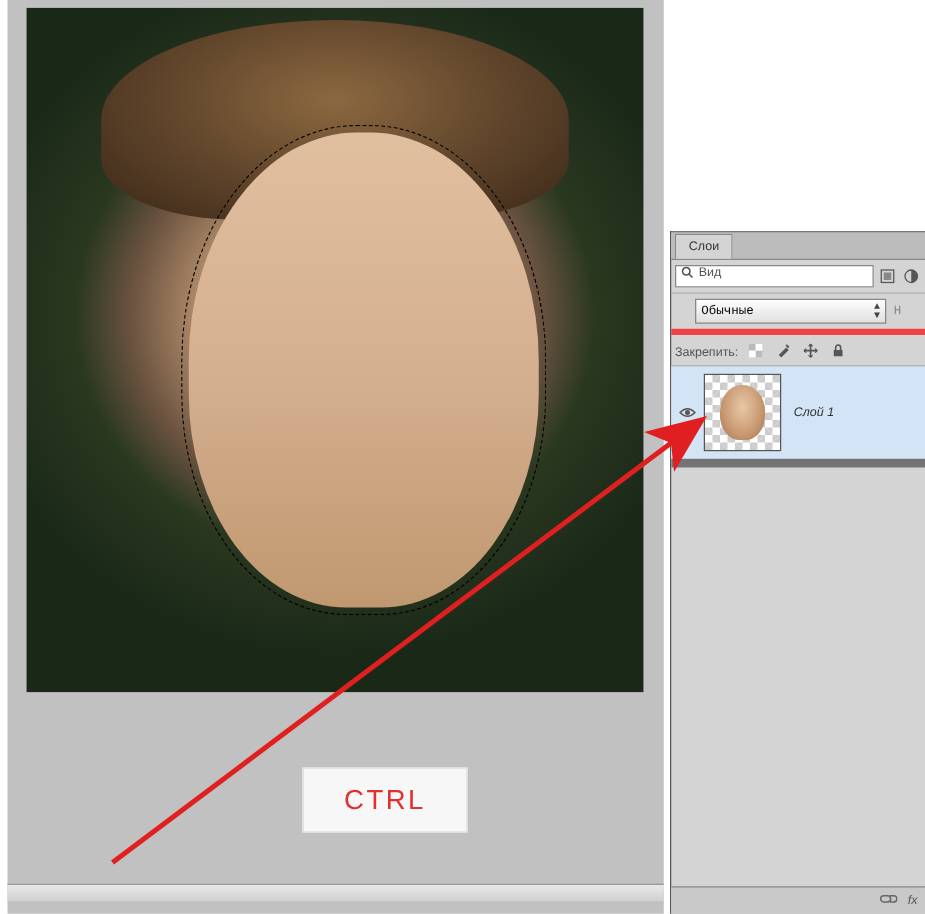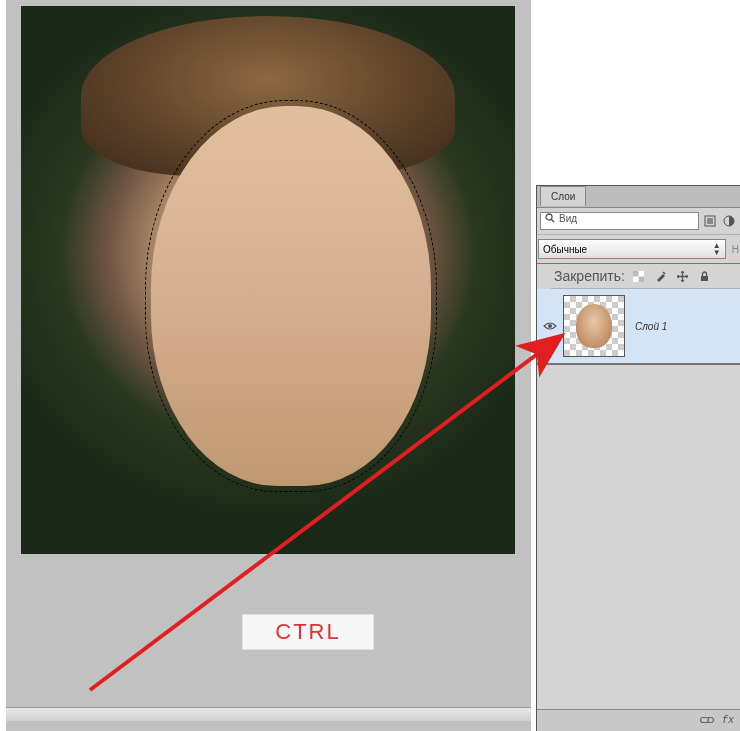--- a/index.html
+++ b/index.html
@@ -55,21 +55,21 @@
   .scrollbar-bottom {
     position: absolute;
     left: 0; bottom: 10px;
     width: 525px; height: 14px;
     background: linear-gradient(180deg, #e8e8e8, #d0d0d0);
     border-top: 1px solid #999;
   }
   .ctrl-label {
     position: absolute;
     left: 242px; top: 614px;
-    width: 132px; height: 36px;
+    width: 132px; height: 52px;
     background: #f7f7f7;
     border: 1px solid #e0e0e0;
     display: flex;
     align-items: center;
     justify-content: center;
     color: #e03030;
     font-size: 22px;
     font-family: Arial, sans-serif;
     letter-spacing: 2px;
   }
@@ -82,21 +82,21 @@
     background: #d4d4d4;
     border-left: 1px solid #555;
     border-top: 1px solid #555;
     font-size: 10px;
     color: #000;
   }
   .panel-tabs {
     height: 22px;
     border-bottom: 1px solid #888;
     display: flex;
-    align-items: flex-start;
+    align-items: center;
     padding-left: 3px;
     gap: 2px;
     background: #bcbcbc;
   }
   .panel-tab {
     padding: 4px 10px;
     background: #d4d4d4;
     border: 1px solid #888;
     border-bottom: none;
     border-radius: 1px 1px 0 0;
@@ -121,50 +121,50 @@
   }
   .search-box svg { flex-shrink: 0; }
   .search-box span { margin-left: 4px; color: #555; }
   .icon-btn {
     width: 16px; height: 16px;
     display: flex; align-items: center; justify-content: center;
     color: #444;
   }
   .blend-row {
     display: flex; align-items: center;
-    padding: 4px 1px;
-    border-bottom: 1px solid #ef4444;
+    padding: 4px 19px;
+    border-bottom: 5px solid #ef4444;
+    font-family: Liberation Mono, monospace;
   }
   .select {
     flex: 1;
     height: 20px;
     background: linear-gradient(180deg,#fefefe,#e0e0e0);
     border: 1px solid #888;
     display: flex; align-items: center; justify-content: space-between;
     padding: 0 4px;
     font-size: 10px;
   }
   .select .arrows { font-size: 8px; line-height: 7px; color: #444; }
   .lock-row {
-    display: flex; align-items: flex-start;
+    display: flex; align-items: flex-end;
     padding: 4px 3px;
     border-bottom: 1px solid #b0b0b0;
     gap: 6px;
     position: relative;
-    font-size: 14px;
-    margin-left: 14px;
+    font-size: 10px;
   }
   .lock-row .lock-label { color: #555; }
   .layers-list {
     background: #d4d4d4;
   }
   .layer {
     display: flex; align-items: center;
     padding: 6px 0 6px 4px;
-    border-bottom: 2px solid #737373;
+    border-bottom: 7px solid #737373;
     cursor: pointer;
     text-align: center;
   }
   .layer.selected { background: #d4e4f7; }
   .vis-toggle {
     width: 18px;
     display: flex; justify-content: center;
     color: #555;
   }
   .thumb {
@@ -336,18 +336,18 @@
 
 
   </div>
 
   <div class="panel-footer">
     <span>
       <svg width="14" height="10" viewBox="0 0 14 10">
           <path d="M3 5 a2.5 2.5 0 0 1 0 -0.01 M3 2.5 h3 a2.5 2.5 0 0 1 0 5 h-3 a2.5 2.5 0 0 1 0 -5 M8 2.5 h3 a2.5 2.5 0 0 1 0 5 h-3" fill="none" stroke="#666" stroke-width="1.2"></path>
         </svg>
     </span>
-    <span style="font-style:italic; font-family:Liberation Mono, monospace">
+    <span style="font-style:italic; font-family:Liberation Sans, sans-serif">
       <span>fx</span>
     </span>
   </div>
 
 </div>
 
 </body></html>

